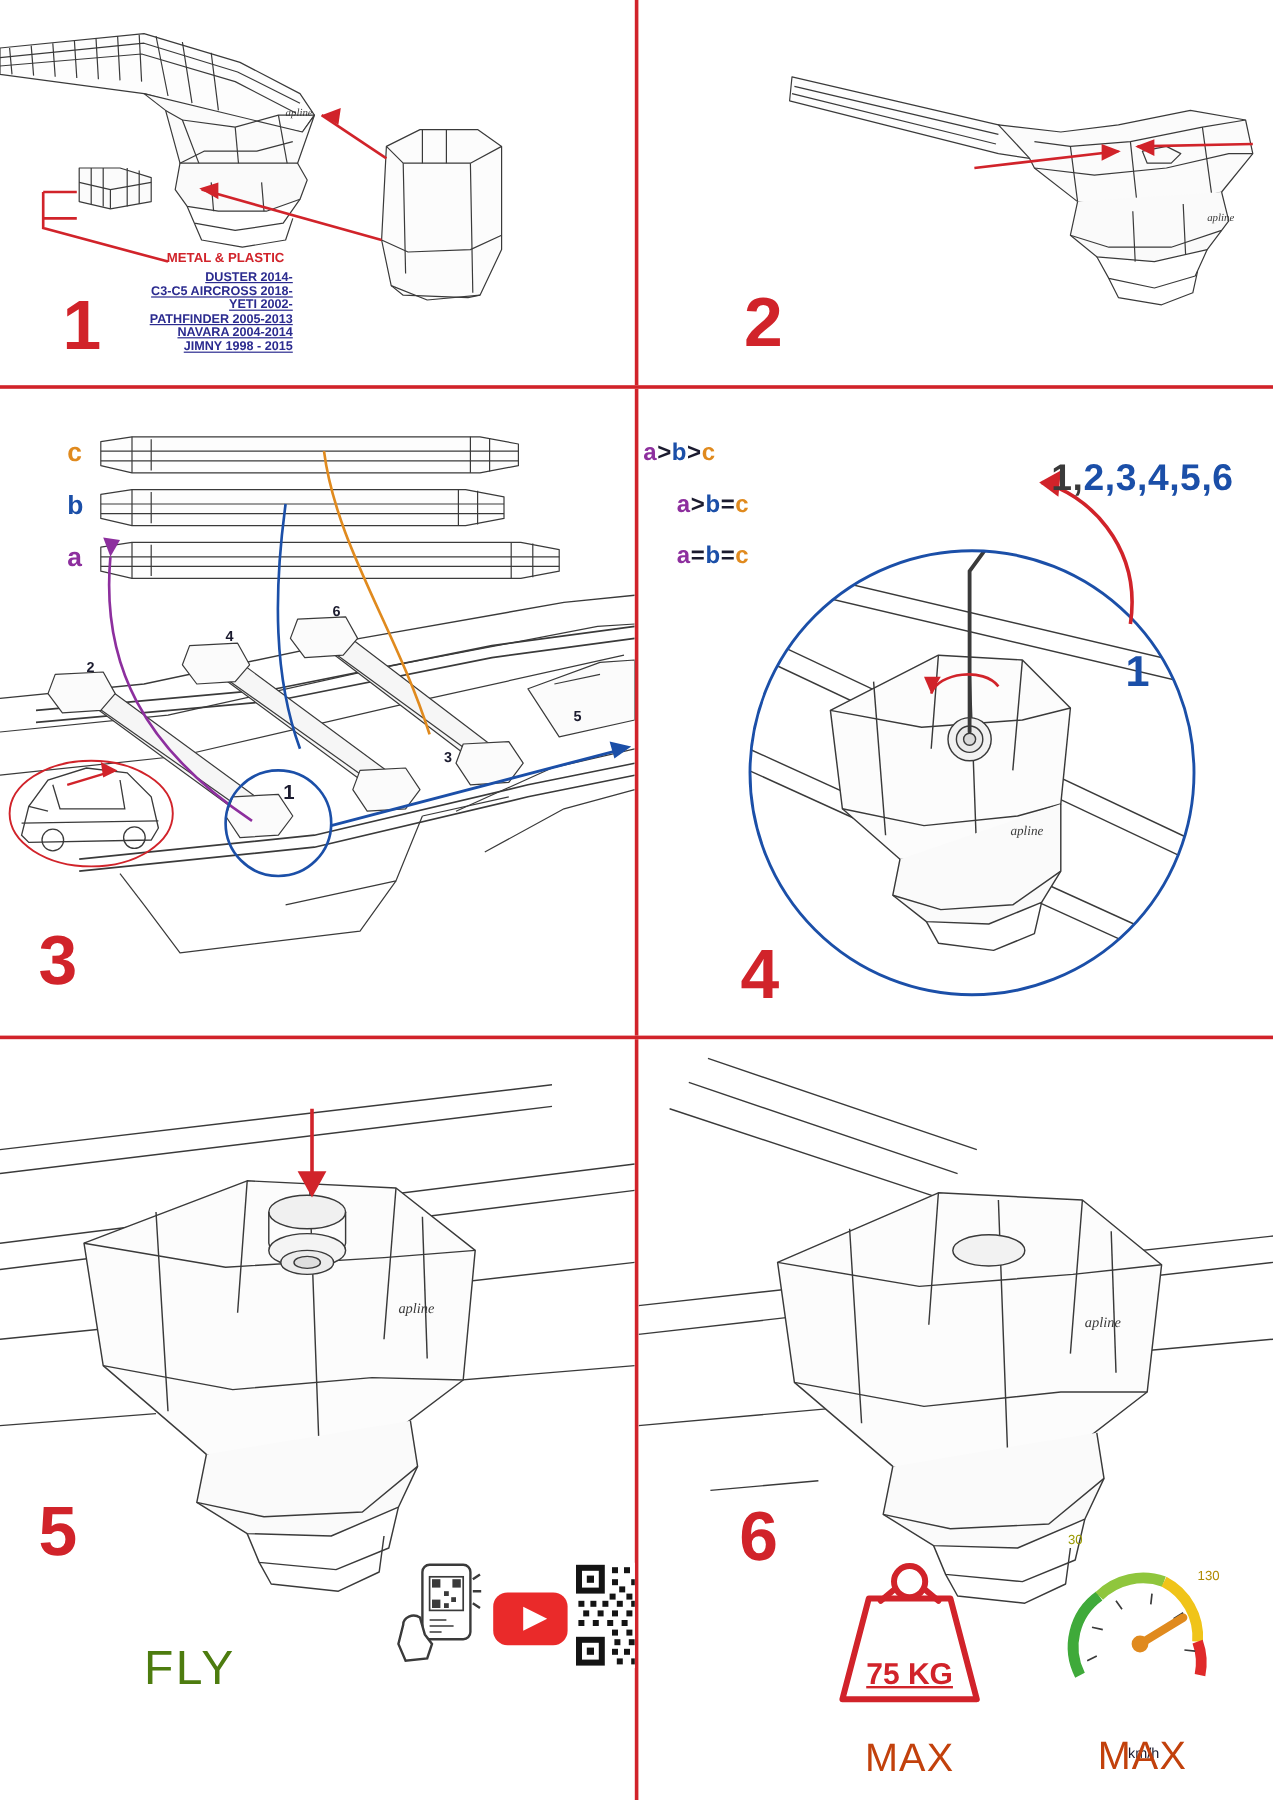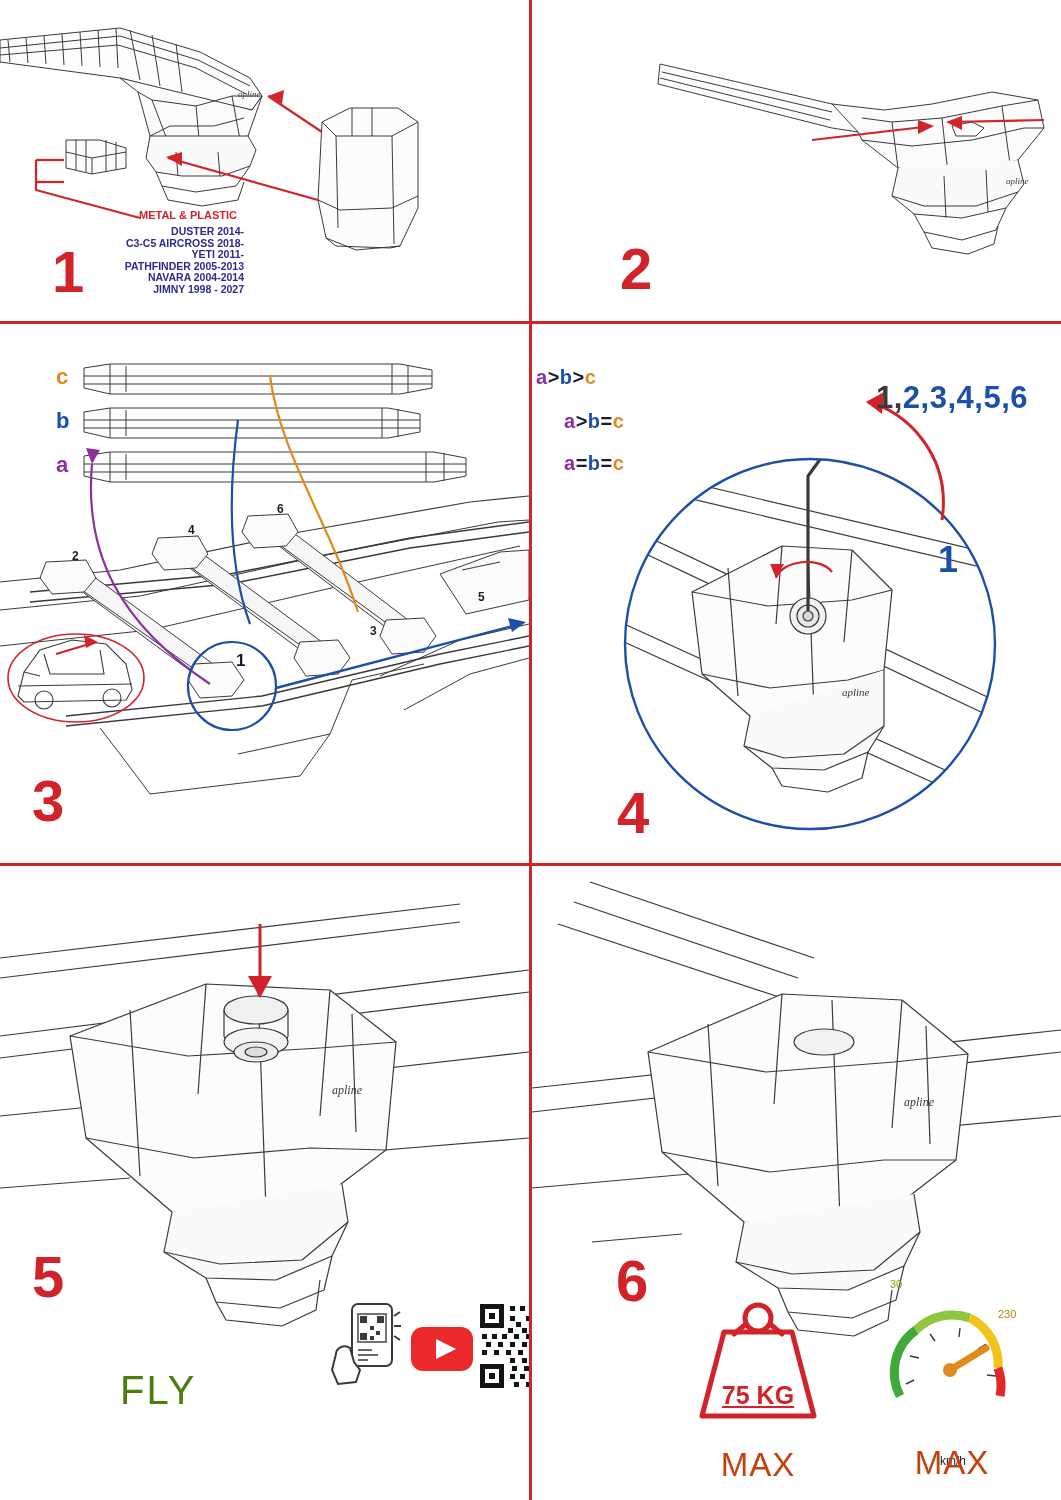--- a/index.html
+++ b/index.html
@@ -57,20 +57,21 @@
     width: 200px;
   }
   .compat-list {
     position: absolute;
     color: #2b2b8f;
     font-size: 10.5px;
     font-weight: 700;
     text-align: right;
     line-height: 11.5px;
     width: 200px;
+    text-decoration: underline;
   }
 
   
   .bar-letter {
     position: absolute;
     font-size: 22px;
     font-weight: 700;
   }
   .eq-line {
     position: absolute;
@@ -214,24 +215,24 @@
         <polygon points="166,157 182,152 182,166"></polygon>
       </g>
 
       <text x="238" y="97" class="logo-text" font-size="9" fill="#3a3a3a">apline</text>
     </svg>
 
     <div class="compat-title" style="left:88px; top:209px;">METAL &amp; PLASTIC</div>
     <div class="compat-list" style="left:44px; top:226px;">
       <div>DUSTER 2014-</div>
       <div>C3-C5 AIRCROSS 2018-</div>
-      <div>YETI 2011-</div>
+      <div>YETI 2002-</div>
       <div>PATHFINDER 2005-2013</div>
       <div>NAVARA 2004-2014</div>
-      <div>JIMNY 1998 - 2027</div>
+      <div>JIMNY 1998 - 2015</div>
     </div>
 
     <div class="step-num" style="left:52px; top:243px;">1</div>
   </div>
 
   <div class="panel" style="left:532px; top:0; width:529px; height:321px;">
     <svg class="svgwrap" width="529" height="321" viewBox="0 0 529 321">
       <g fill="none" stroke="#3a3a3a" stroke-width="1" stroke-linejoin="round">
 
         <path d="M128 64 L300 104 L330 118 L326 132 L300 128 L126 84 Z" fill="#fdfdfd"></path>
@@ -616,18 +617,18 @@
         <path d="M88 24 A52 52 0 0 1 116 74" stroke="#f0c419"></path>
         <path d="M116 74 A52 52 0 0 1 118 102" stroke="#e02a2a"></path>
       </g>
       <g stroke="#3a3a3a" stroke-width="1.4">
         <path d="M24 90 l8 -4 M28 62 l9 2 M48 40 l5 7 M78 34 l-1 9 M104 50 l-8 5 M114 82 l-9 -1"></path>
       </g>
       <circle cx="68" cy="76" r="7" fill="#e08a1e"></circle>
       <path d="M68 76 L104 54" stroke="#e08a1e" stroke-width="7" stroke-linecap="round"></path>
     </svg>
     <div class="gauge-tick-text" style="left:358px; top:412px;">30</div>
-    <div class="gauge-tick-text right" style="left:466px; top:442px;">230</div>
+    <div class="gauge-tick-text right" style="left:466px; top:442px;">130</div>
     <div class="kmh-text" style="left:386px; top:556px; width:70px; text-align:center;">km/h</div>
     <div class="max-text" style="left:352px; top:578px; width:136px; text-align:center;">MAX</div>
   </div>
 
 </div>
 
 </body></html>

